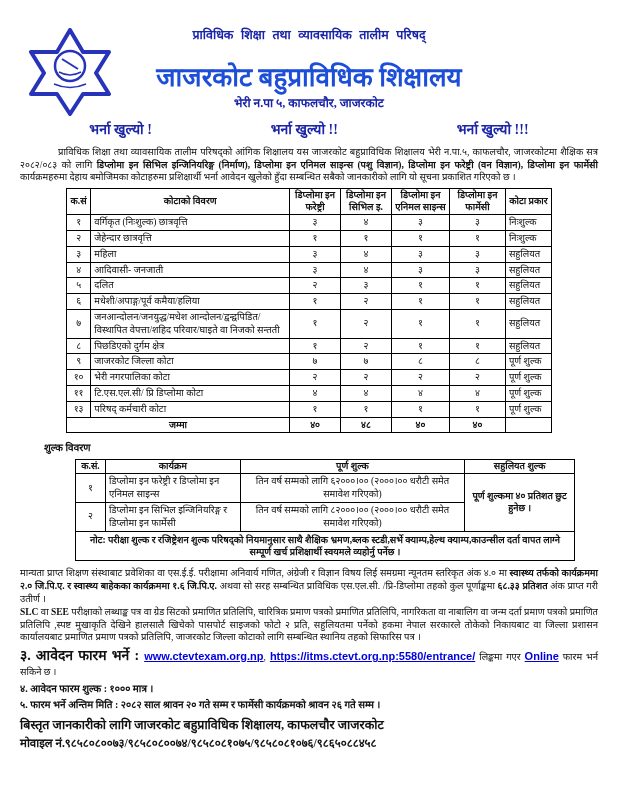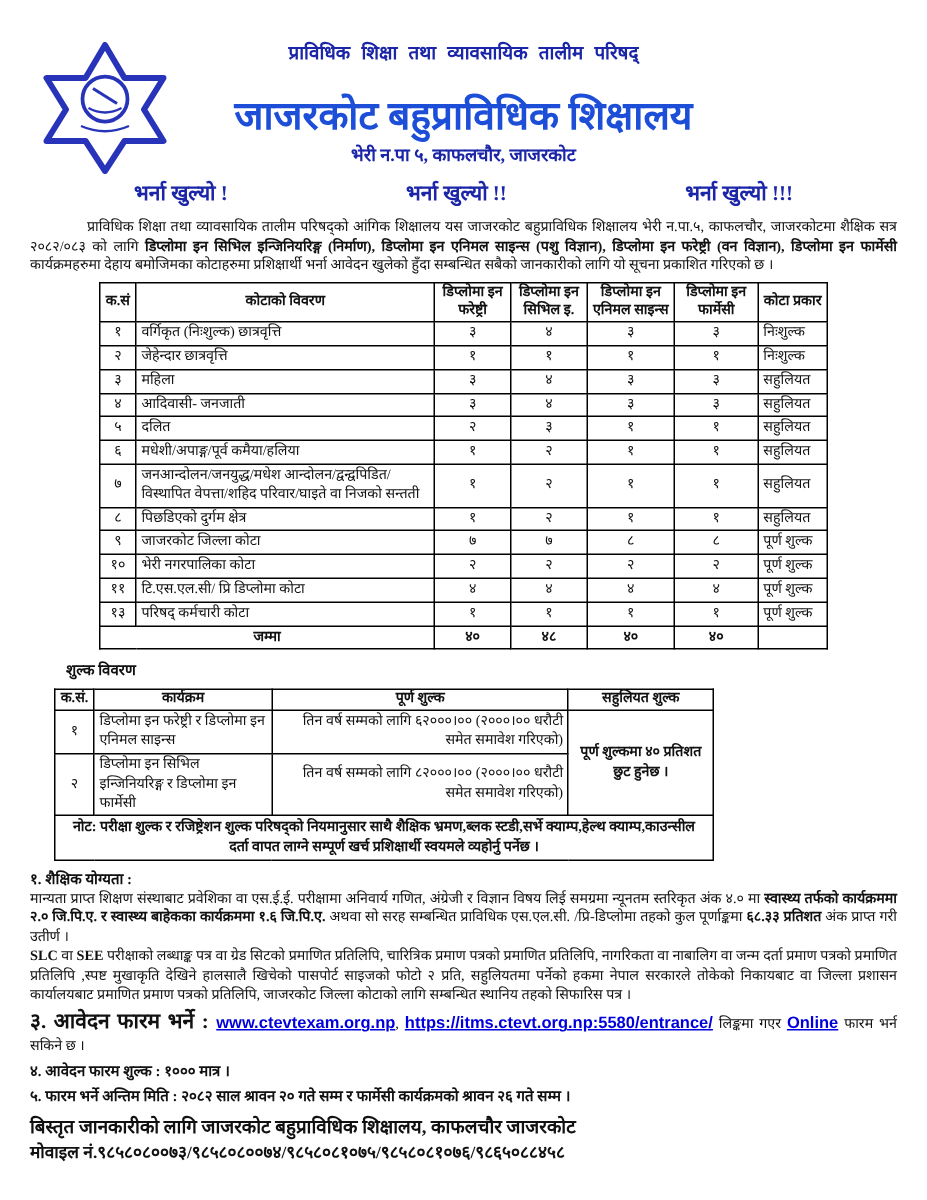--- a/index.html
+++ b/index.html
@@ -30,24 +30,24 @@
   th, td { border:1px solid #000; padding:1px 3px; vertical-align:middle; }
   th { font-weight:bold; text-align:center; font-size:9.5px; line-height:1.2; }
   .quota-table { width:486px; }
   .quota-table td { font-size:9.5px; }
   .quota-table td.num, .quota-table td.sn { text-align:center; }
   .quota-table td.detail { text-align:left; }
   .total-label { font-weight:bold; text-align:center; }
   .total-val { font-weight:bold; text-align:center; }
 
   .fee-title { width:530px; margin:8px auto 0 auto; font-weight:bold; font-size:10px; }
-  .fee-table { width:440px; margin-left:16px; }
+  .fee-table { width:500px; margin-left:55px; }
   .fee-table td { font-size:9.5px; }
   .fee-table .sn { text-align:center; }
-  .fee-table .fee-desc { text-align:right; }
+  .fee-table .fee-desc { text-align:center; }
   .fee-table .discount { text-align:center; font-weight:bold; }
   .fee-note { text-align:center; font-weight:bold; font-size:10px; line-height:1.3; padding:2px 6px; }
 
   
   .sections { margin-top:6px; }
   .sec-heading { font-weight:bold; font-size:10px; margin-top:3px; }
   .sec-body { text-align:justify; }
   a.doc-link { color:#0000dd; font-weight:bold; text-decoration:underline; font-size:11px;
                font-family:"Liberation Sans","DejaVu Sans",sans-serif; }
   .inline-heading { font-weight:bold; font-size:14px; }
@@ -271,21 +271,20 @@
         <td class="fee-desc">तिन वर्ष सम्मको लागि ८२०००।०० (२०००।०० धरौटी समेत समावेश गरिएको)</td>
       </tr>
       <tr>
         <td colspan="4" class="fee-note">नोट: परीक्षा शुल्क र रजिष्ट्रेशन शुल्क परिषद्को नियमानुसार साथै शैक्षिक भ्रमण,ब्लक स्टडी,सर्भे क्याम्प,हेल्थ क्याम्प,काउन्सील दर्ता वापत लाग्ने सम्पूर्ण खर्च प्रशिक्षार्थी स्वयमले व्यहोर्नु पर्नेछ ।</td>
       </tr>
     </tbody>
   </table>
 
   <div class="sections">
 
-    <div class="sec-heading">१. शैक्षिक योग्यता :</div>
     <div class="sec-body"><span>मान्यता प्राप्त शिक्षण संस्थाबाट प्रवेशिका वा एस.ई.ई. परीक्षामा अनिवार्य गणित, अंग्रेजी र विज्ञान विषय लिई समग्रमा न्यूनतम स्तरिकृत अंक ४.० मा </span><b class="run">स्वास्थ्य तर्फको कार्यक्रममा २.० जि.पि.ए. र स्वास्थ्य बाहेकका कार्यक्रममा १.६ जि.पि.ए.</b><span> अथवा सो सरह सम्बन्धित प्राविधिक एस.एल.सी. /प्रि-डिप्लोमा तहको कुल पूर्णाङ्कमा </span><b class="run">६८.३३ प्रतिशत</b><span> अंक प्राप्त गरी उतीर्ण ।</span></div>
 
     <div class="sec-body"><b class="run">SLC</b><span> वा </span><b class="run">SEE</b><span> परीक्षाको लब्धाङ्क पत्र वा ग्रेड सिटको प्रमाणित प्रतिलिपि, चारित्रिक प्रमाण पत्रको प्रमाणित प्रतिलिपि, नागरिकता वा नाबालिग वा जन्म दर्ता प्रमाण पत्रको प्रमाणित प्रतिलिपि ,स्पष्ट मुखाकृति देखिने हालसालै खिचेको पासपोर्ट साइजको फोटो २ प्रति, सहुलियतमा पर्नेको हकमा नेपाल सरकारले तोकेको निकायबाट वा जिल्ला प्रशासन कार्यालयबाट प्रमाणित प्रमाण पत्रको प्रतिलिपि, जाजरकोट जिल्ला कोटाको लागि सम्बन्धित स्थानिय तहको सिफारिस पत्र ।</span></div>
 
     <div class="sec-body" style="margin-top:3px;"><span class="inline-heading">३. आवेदन फारम भर्ने : </span><a href="#" class="doc-link">www.ctevtexam.org.np</a><span>,  </span><a href="#" class="doc-link">https://itms.ctevt.org.np:5580/entrance/</a><span> लिङ्कमा गएर </span><a href="#" class="doc-link">Online</a><span> फारम भर्न सकिने छ ।</span></div>
 
     <div class="sec-heading">४. आवेदन फारम शुल्क : १००० मात्र ।</div>
     <div class="sec-heading">५. फारम भर्ने अन्तिम मिति : २०८२ साल श्रावन २० गते सम्म र फार्मेसी कार्यक्रमको श्रावन २६ गते सम्म ।</div>
   </div>
 

